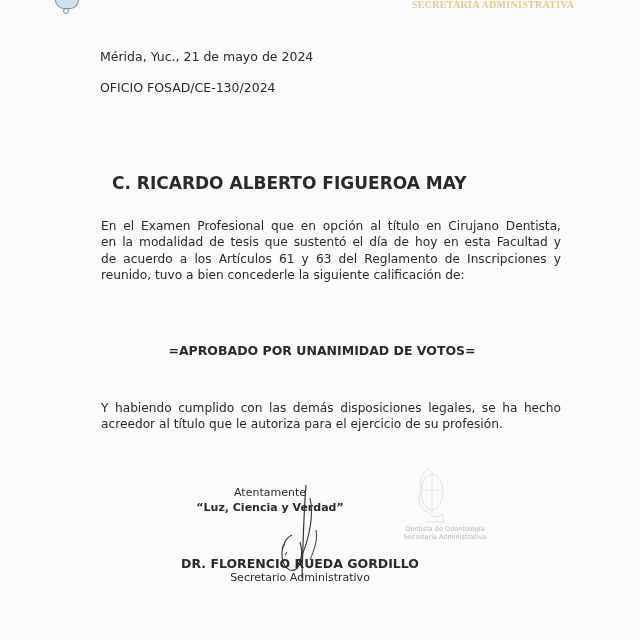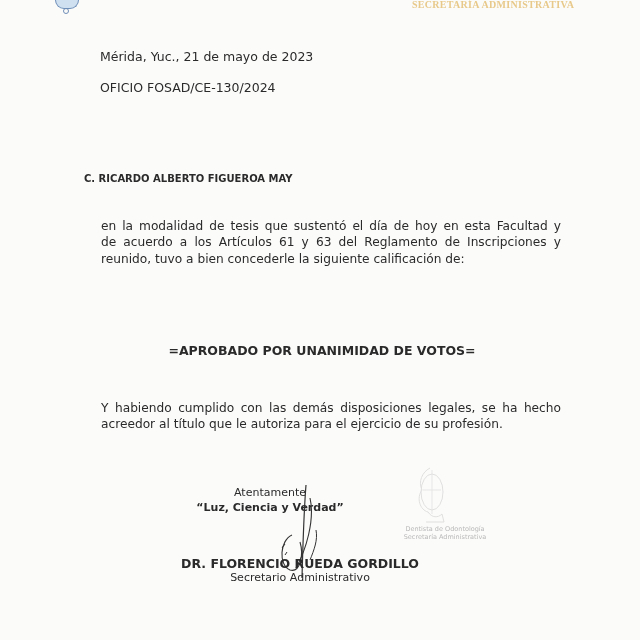--- a/index.html
+++ b/index.html
@@ -23,21 +23,21 @@
     }
     .header-dept {
       position: absolute; left: 412px; top: -1px;
       font-family: "Liberation Serif", serif;
       font-size: 10px; letter-spacing: 0.3px;
       color: #e8c98a; font-weight: bold;
     }
     .date-line { position: absolute; left: 100px; top: 49px; font-size: 12.5px; }
     .office-line { position: absolute; left: 100px; top: 80px; font-size: 12.5px; }
     .recipient {
-      position: absolute; left: 84px; top: 173px; font-size: 10px; font-weight: bold;
+      position: absolute; left: 112px; top: 173px; font-size: 17px; font-weight: bold;
     }
     .body-para {
       position: absolute; left: 101px; width: 460px; font-size: 12.2px;
       line-height: 16.3px; text-align: justify;
     }
     .body-para .ln { display: block; text-align: justify; text-align-last: justify; white-space: nowrap; }
     .body-para .ln.last { text-align-last: left; }
     .p1 { top: 218px; }
     .verdict {
       position: absolute; left: 0; width: 640px; top: 343px; text-align: center;
@@ -61,26 +61,27 @@
     }
   </style>
 </head>
 <body>
 
 <div class="page">
   <div class="header-crest"></div>
   <div class="header-crest-ring"></div>
   <div class="header-dept">SECRETARÍA ADMINISTRATIVA</div>
 
-  <div class="date-line">Mérida, Yuc., 21 de mayo de 2023</div>
+  <div class="date-line">Mérida, Yuc., 21 de mayo de 2024</div>
   <div class="office-line">OFICIO FOSAD/CE-130/2024</div>
 
   <div class="recipient">C. RICARDO ALBERTO FIGUEROA MAY</div>
 
   <div class="body-para p1">
+    <span class="ln">En el Examen Profesional que en opción al título en Cirujano Dentista,</span>
     <span class="ln">en la modalidad de tesis que sustentó el día de hoy en esta Facultad y</span>
     <span class="ln">de acuerdo a los Artículos 61 y 63 del Reglamento de Inscripciones y</span>
     <span class="ln last">reunido, tuvo a bien concederle la siguiente calificación de:</span>
   </div>
 
   <div class="verdict">=APROBADO POR UNANIMIDAD DE VOTOS=</div>
 
   <div class="body-para p2">
     <span class="ln">Y habiendo cumplido con las demás disposiciones legales, se ha hecho</span>
     <span class="ln last">acreedor al título que le autoriza para el ejercicio de su profesión.</span>

